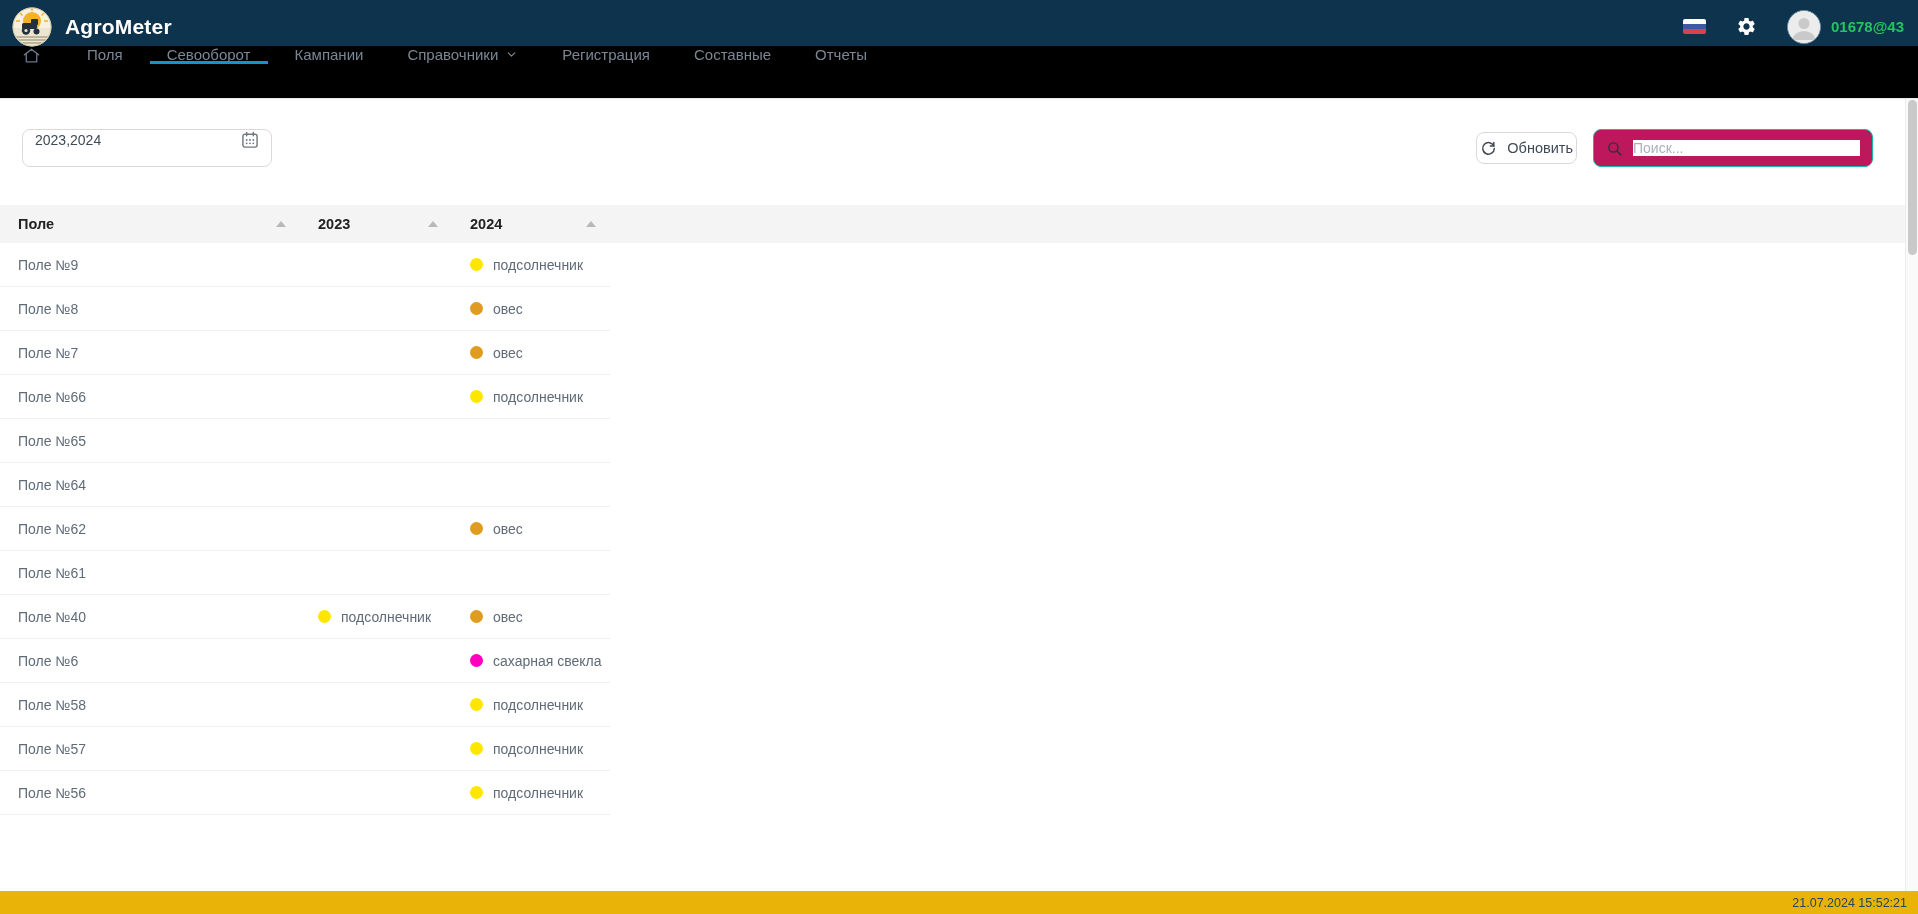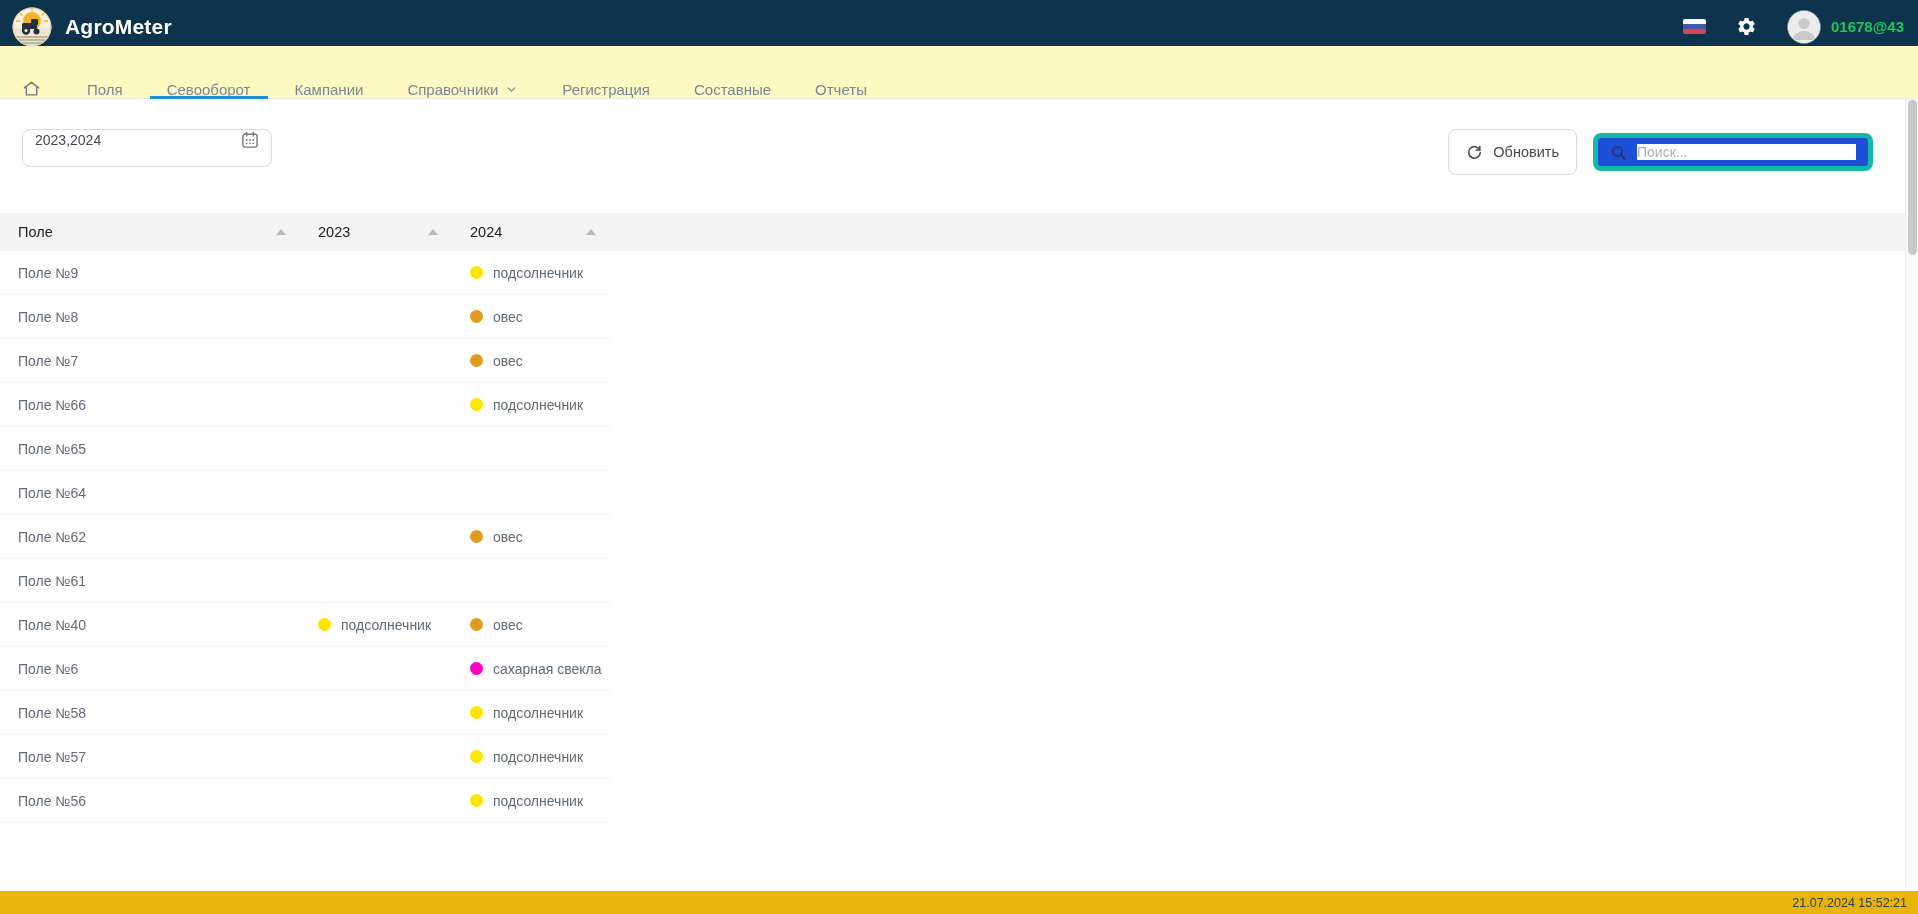--- a/index.html
+++ b/index.html
@@ -15,50 +15,50 @@
   .flag { width:23px; height:15px; border-radius:2px; overflow:hidden; display:flex;
     flex-direction:column; flex:none; cursor:pointer; }
   .flag div { flex:1; }
   .flag .w { background:#ffffff; } .flag .b { background:#4257a5; } .flag .r { background:#d8414f; }
   .gear-btn { margin-left:30px; display:flex; align-items:center; cursor:pointer; }
   .avatar { width:34px; height:34px; border-radius:50%; margin-left:30px; background:#ececec;
     border:1px solid #6b8aa0; overflow:hidden; flex:none; cursor:pointer; }
   .username { color:#22c55e; font-size:15px; font-weight:700; margin-left:10px; white-space:nowrap; }
 
   
-  .navbar { height:53px; display:flex; align-items:flex-end; border-bottom:1px solid #ebebeb;
-    padding-left:12px; background:#fef9c3; box-shadow:0 1px 2px rgba(0,0,0,.03); position:relative; z-index:2; }
+  .navbar { height:53px; display:flex; align-items:flex-start; border-bottom:1px solid #ebebeb;
+    padding-left:12px; background:#000000; box-shadow:0 1px 2px rgba(0,0,0,.03); position:relative; z-index:2; }
   .home { display:flex; align-items:center; padding:0 10px; cursor:pointer; }
   .tabs { display:flex; margin-left:14px; }
   .tab { display:flex; align-items:center; gap:7px; padding:0 22px; color:#7b8795;
     font-size:15px; position:relative; cursor:pointer; white-space:nowrap; }
   .tab .underline { position:absolute; left:5px; right:5px; bottom:-1px; height:3px; background:#1a8fd1; }
 
   
   .toolbar { display:flex; justify-content:space-between; align-items:flex-start;
     padding:30px 45px 0 22px; }
   .date-input { width:250px; height:38px; border:1px solid #d9d9d9; border-radius:8px;
     display:flex; align-items:center; padding:0 11px 16px 12px; background:#fff; }
   .date-input input { border:none; outline:none; flex:1; font-size:14px; color:#3f4a56;
     font-family:inherit; background:transparent; }
   .toolbar-right { display:flex; gap:16px; align-items:center; }
-  .refresh-btn { height:46px; border:1px solid #d9d9d9; background:#fff; border-radius:8px;
-    display:flex; align-items:center; gap:10px; padding:0 17px; font-size:14.5px; color:#3f4a56;
+  .refresh-btn { height:32px; border:1px solid #d9d9d9; background:#fff; border-radius:8px;
+    display:flex; align-items:center; gap:10px; padding:0 3px; font-size:14.5px; color:#3f4a56;
     cursor:pointer; font-family:inherit; }
-  .search-box { width:280px; height:38px; border:5px solid #14b8a6; border-radius:8px;
-    display:flex; align-items:center; padding:4px 12px; gap:10px; background:#1d4ed8; }
+  .search-box { width:280px; height:38px; border:1px solid #14b8a6; border-radius:8px;
+    display:flex; align-items:center; padding:4px 12px; gap:10px; background:#be185d; }
   .search-box input { border:none; outline:none; flex:1; font-size:14px; color:#3f4a56;
     font-family:inherit; }
   .search-box input::placeholder { color:#a9b1bb; }
 
   
   .table { margin-top:38px; }
   .thead { display:flex; height:38px; background:#f4f4f4; align-items:center; width:100%; }
   .th { display:flex; align-items:center; justify-content:space-between; height:100%;
-    padding:0 14px 0 18px; font-weight:400; font-size:14.5px; color:#222; cursor:pointer; }
+    padding:0 14px 0 18px; font-weight:700; font-size:14.5px; color:#222; cursor:pointer; }
   .w1 { width:300px; } .w2 { width:152px; } .w3 { width:158px; }
   .caret { width:0; height:0; border-left:5px solid transparent; border-right:5px solid transparent;
     border-bottom:6px solid #b9b9b9; flex:none; }
   .tr { display:flex; height:44px; align-items:center; width:610px; border-bottom:1px solid #f0f0f0; }
   .td { padding-left:18px; font-size:14px; color:#5f6b78; display:flex; align-items:center; gap:10px; }
   .dot { width:13px; height:13px; border-radius:50%; flex:none; }
 
   
   .footer { position:absolute; left:0; right:0; bottom:0; height:23px; background:#eab308;
     display:flex; justify-content:flex-end; align-items:center; padding-right:11px;

